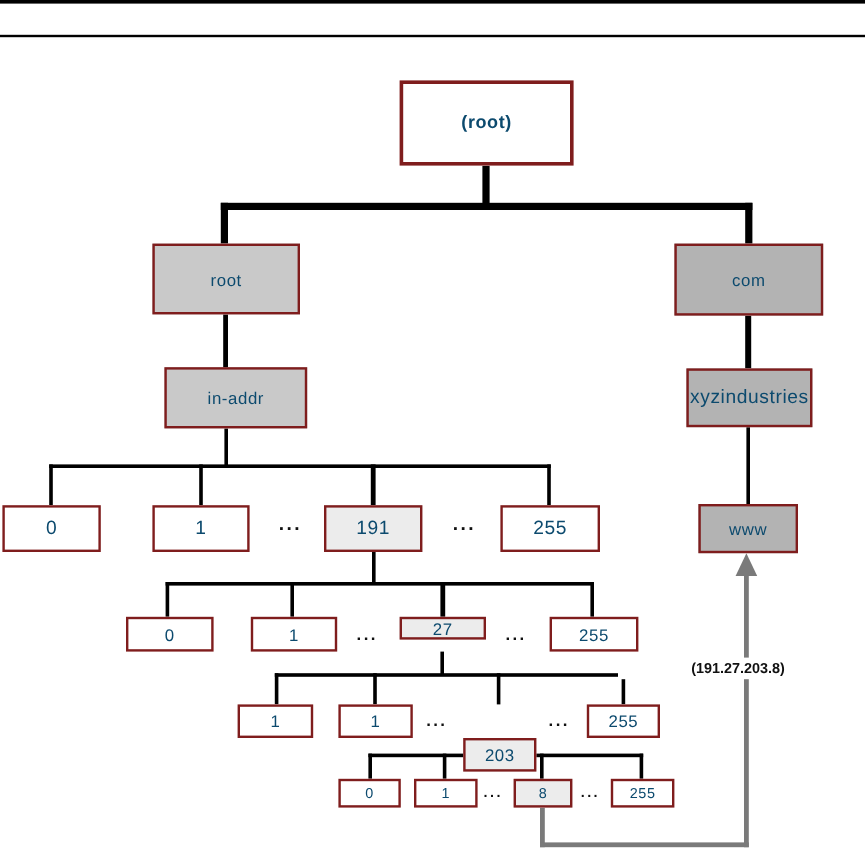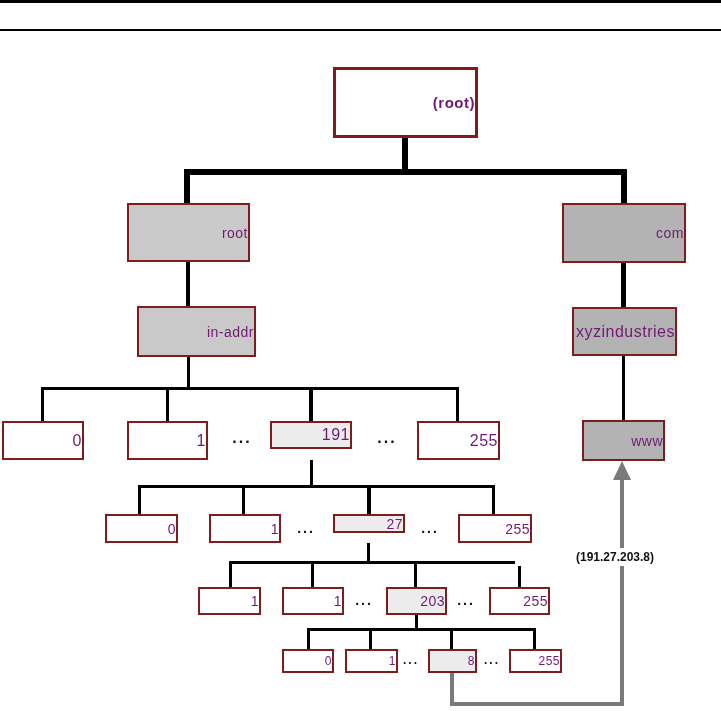--- a/index.html
+++ b/index.html
@@ -7,22 +7,22 @@
     position:relative;width:721px;height:711px;background:#fff;overflow:hidden;
     font-family:"Liberation Sans",sans-serif;color:#111;
   }
   .rule{position:absolute;left:0;width:721px;background:#000;}
   .rule-top{top:0;height:3px;}
   .rule-second{top:29px;height:2px;}
   .ln{position:absolute;background:#000;}
   .gln{position:absolute;background:var(--arrow,#7a7a7a);}
   .node{
     position:absolute;box-sizing:border-box;border:2px solid #7f1d1d;background:#fff;
-    display:flex;align-items:center;justify-content:flex-end;
-    font-size:14px;letter-spacing:0.5px;color:#701a75;
+    display:flex;align-items:center;justify-content:center;
+    font-size:14px;letter-spacing:0.5px;color:#0c4a6e;
   }
   .node.root{border-width:3px;font-size:15px;font-weight:bold;}
   .node.light{background:var(--node-light,#c9c9c9);}
   .node.mid{background:var(--node-mid,#b3b3b3);}
   .node.hl{background:var(--node-highlight,#ececec);}
   .num1{font-size:16px;}
   .num2{font-size:14px;}
   .num3{font-size:14px;}
   .num4{font-size:12px;}
   .dots{
@@ -110,21 +110,21 @@
     <span>www</span>
   </div>
 
   <div class="node num1" style="left:2px;top:421px;width:82px;height:39px">
     <span>0</span>
   </div>
   <div class="node num1" style="left:127px;top:421px;width:81px;height:39px">
     <span>1</span>
   </div>
   <div class="dots" style="left:222px;top:421px;width:40px;height:34px">...</div>
-  <div class="node num1 hl" style="left:270px;top:421px;width:82px;height:28px">
+  <div class="node num1 hl" style="left:270px;top:421px;width:82px;height:39px">
     <span>191</span>
   </div>
   <div class="dots" style="left:367px;top:421px;width:40px;height:34px">...</div>
   <div class="node num1" style="left:417px;top:421px;width:83px;height:39px">
     <span>255</span>
   </div>
 
   <div class="node num2" style="left:105px;top:514px;width:73px;height:29px">
     <span>0</span>
   </div>
@@ -140,21 +140,21 @@
     <span>255</span>
   </div>
 
   <div class="node num3" style="left:198px;top:587px;width:63px;height:28px">
     <span>1</span>
   </div>
   <div class="node num3" style="left:282px;top:587px;width:62px;height:28px">
     <span>1</span>
   </div>
   <div class="dots" style="left:344px;top:587px;width:40px;height:26px;font-size:14px">...</div>
-  <div class="node num3 hl" style="left:386px;top:587px;width:61px;height:28px">
+  <div class="node num3 hl" style="left:386px;top:615px;width:61px;height:28px">
     <span>203</span>
   </div>
   <div class="dots" style="left:446px;top:587px;width:40px;height:26px;font-size:14px">...</div>
   <div class="node num3" style="left:489px;top:587px;width:61px;height:28px">
     <span>255</span>
   </div>
 
   <div class="node num4" style="left:282px;top:649px;width:52px;height:24px">
     <span>0</span>
   </div>

